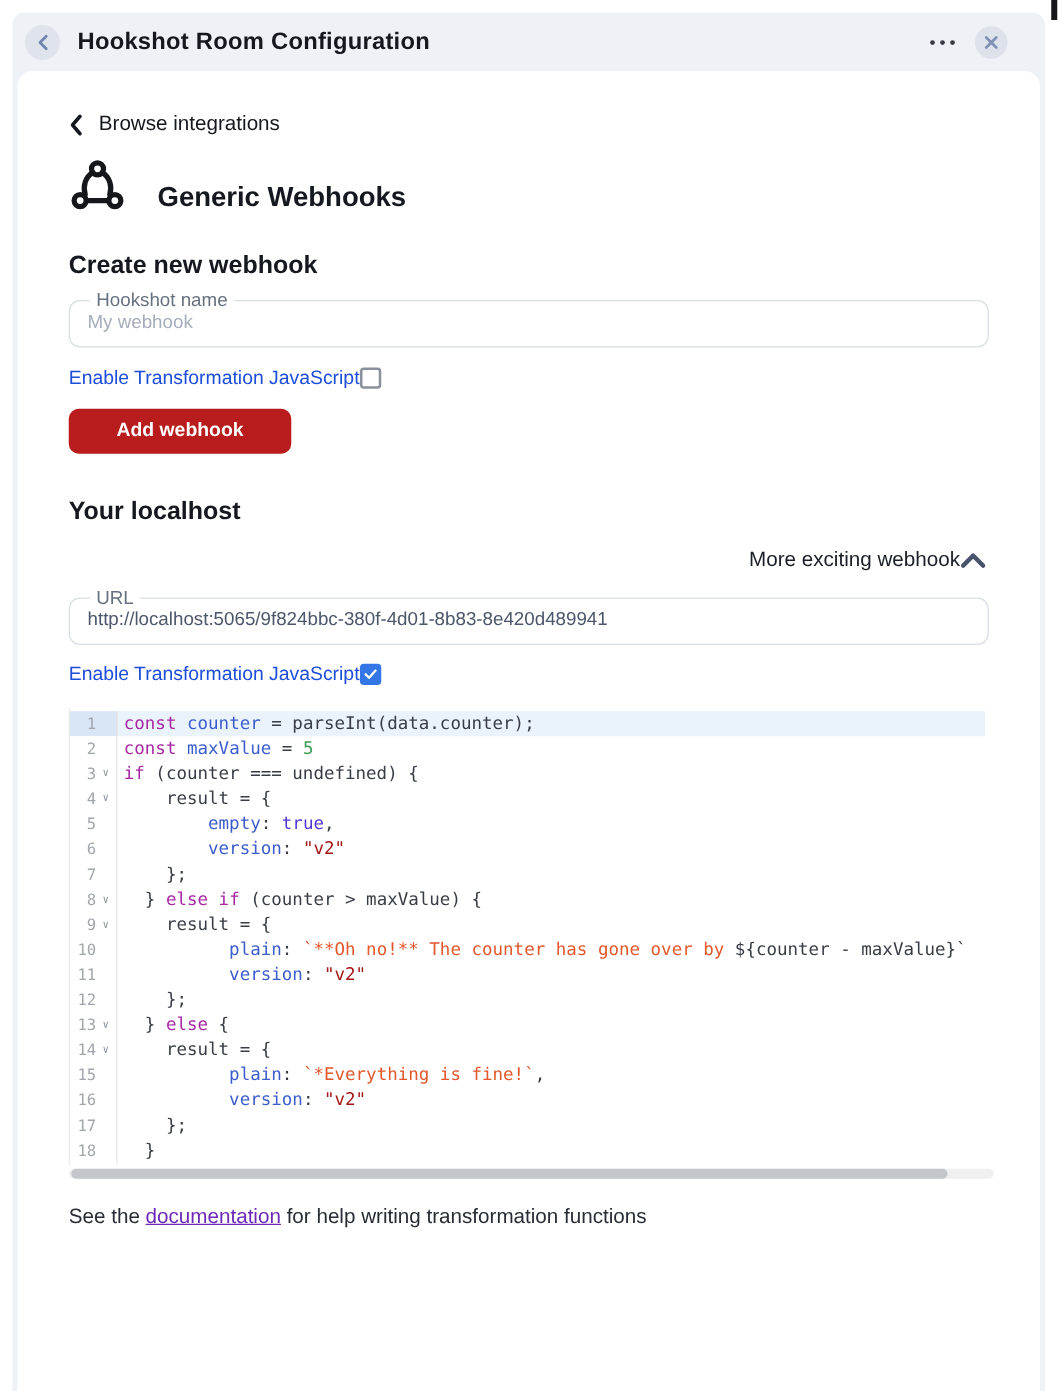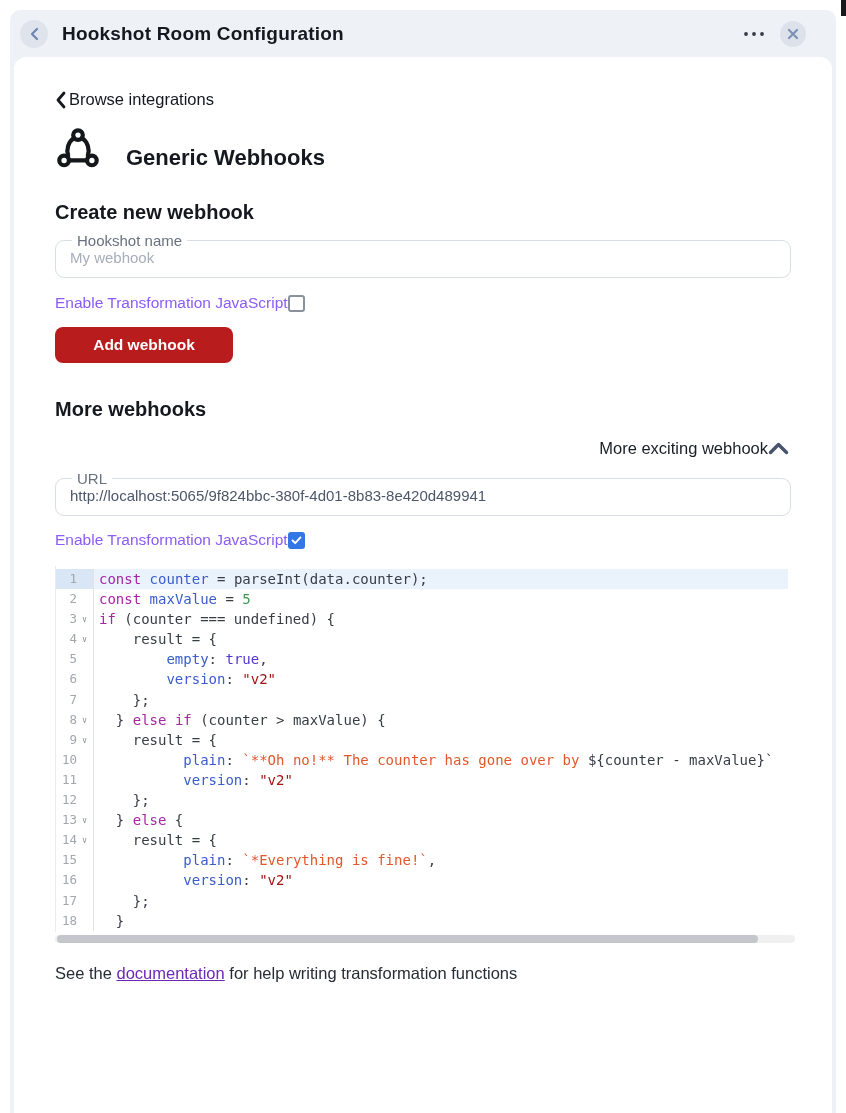--- a/index.html
+++ b/index.html
@@ -18,34 +18,34 @@
   .circle-btn {
     width:28px; height:28px; border-radius:50%; background:#dfe4ec;
     display:flex; align-items:center; justify-content:center; flex:0 0 auto; cursor:pointer;
   }
   .dlg-title { margin-left:14px; font-size:19px; font-weight:700; color:#15181e; letter-spacing:.2px; }
   .hdr-right { margin-left:auto; display:flex; align-items:center; gap:15px; }
   .card {
     position:absolute; left:4px; top:47px; width:818px; height:1056px;
     background:#ffffff; border-radius:12px 12px 0 0; padding:33px 41px 0;
   }
-  .browse { display:flex; align-items:center; gap:3px; font-size:16.5px; color:#15181e; cursor:pointer; width:max-content; }
+  .browse { display:flex; align-items:center; gap:13px; font-size:16.5px; color:#15181e; cursor:pointer; width:max-content; }
   .service { display:flex; align-items:flex-end; gap:25px; margin-top:16px; }
   .service-title { font-size:22px; font-weight:700; color:#15181e; }
   .section-h { font-size:20px; font-weight:700; color:#15181e; margin-top:30px; }
   fieldset.input-box {
     margin:9px 0 0; border:1.5px solid #d9dee5; border-radius:9px; padding:0 12px 7px; width:100%;
   }
   fieldset.input-box legend { font-size:15px; color:#68717f; padding:0 5px; margin-left:4px; line-height:15px; }
   .text-input {
     border:0; outline:0; width:100%; font-size:15px; color:#4d576b;
     padding:1px 2px 4px; background:transparent; font-family:"Liberation Sans", sans-serif;
   }
   .text-input::placeholder { color:#a6adbb; }
-  .check-row { margin-top:16px; display:flex; align-items:center; font-size:15.5px; color:#8b5cf6; width:max-content; }
+  .check-row { margin-top:16px; display:flex; font-size:15.5px; color:#1d4ed8; width:max-content; }
   .checkbox { width:17px; height:17px; border-radius:3px; flex:0 0 auto; cursor:pointer; }
   .checkbox.off { border:2px solid #8a919c; background:#fff; }
   .checkbox.on { background:#3377e6; display:flex; align-items:center; justify-content:center; }
   .btn-green {
     margin-top:15px; width:178px; height:36px; background:#b91c1c; border:none; border-radius:8px;
     color:#fff; font-size:15.5px; font-weight:700; font-family:"Liberation Sans", sans-serif; cursor:pointer;
   }
   .item-row { margin-top:18px; display:flex; align-items:center; justify-content:flex-end; font-size:16.5px; color:#1a1e26; cursor:pointer; }
   
   .editor {
@@ -140,21 +140,21 @@
       <input class="text-input" type="text" placeholder="My webhook" style="">
     </fieldset>
 
     <div class="check-row">
       <span>Enable Transformation JavaScript</span>
       <span class="checkbox off"></span>
     </div>
 
     <button class="btn-green">Add webhook</button>
 
-    <div class="section-h" style="margin-top:35px;">More webhooks</div>
+    <div class="section-h" style="margin-top:35px;">Your localhost</div>
 
     <div class="item-row">
       <span>More exciting webhook</span>
       <span style="display:flex; padding-right:2px;">
         <svg width="21" height="13" viewBox="0 0 21 13">
             <polyline points="2.5,10.5 10.5,2.5 18.5,10.5" fill="none" stroke="#49536b" stroke-width="3.4" stroke-linecap="round" stroke-linejoin="round"></polyline>
           </svg>
       </span>
     </div>
 

